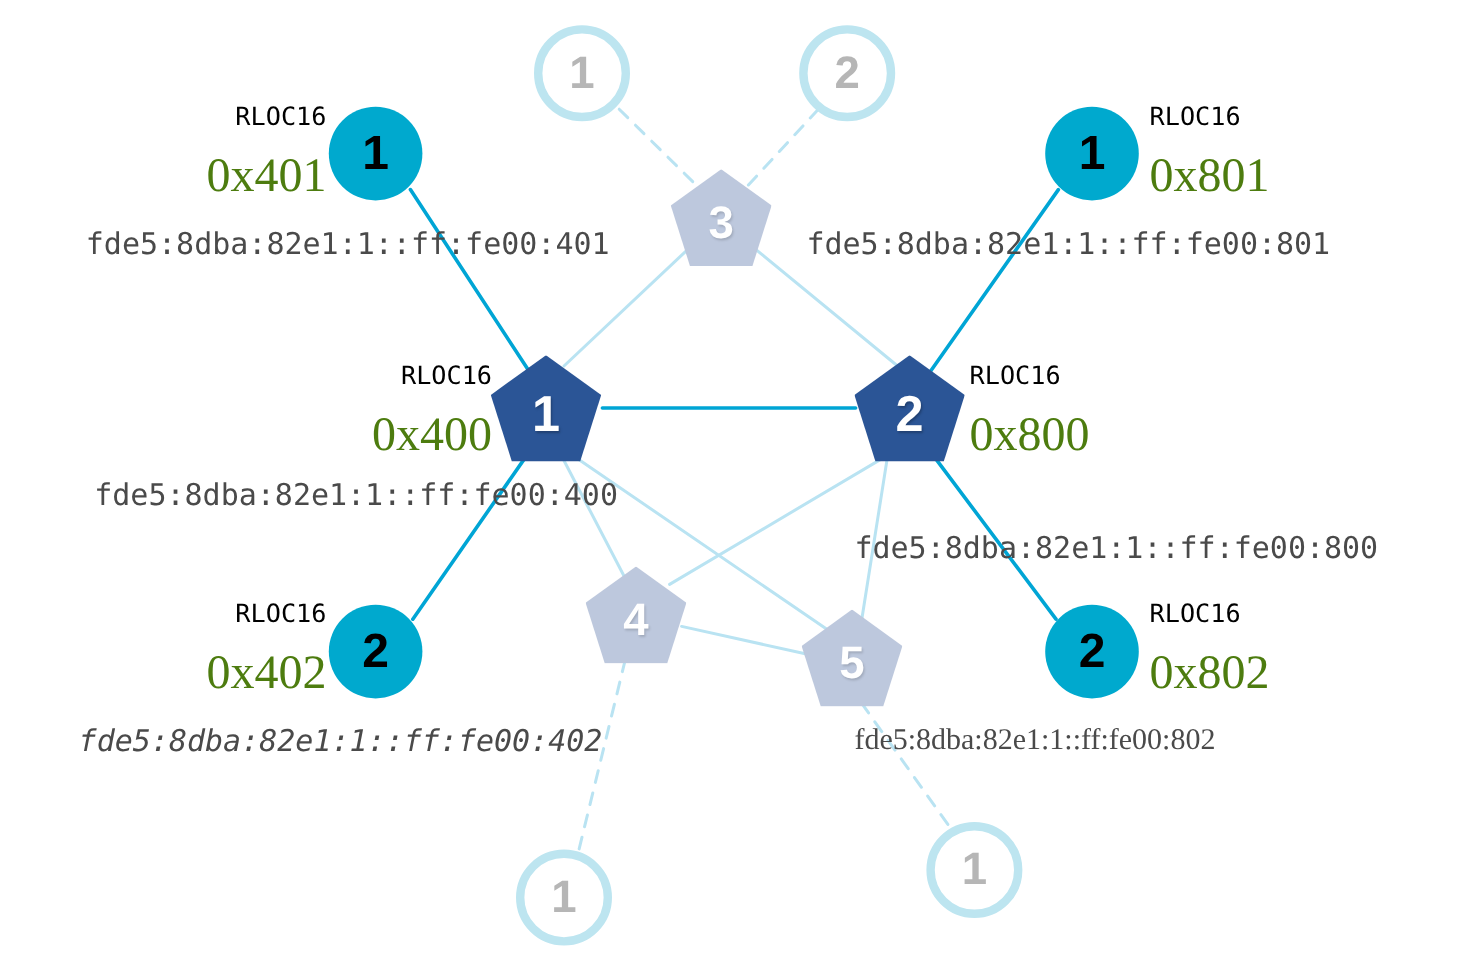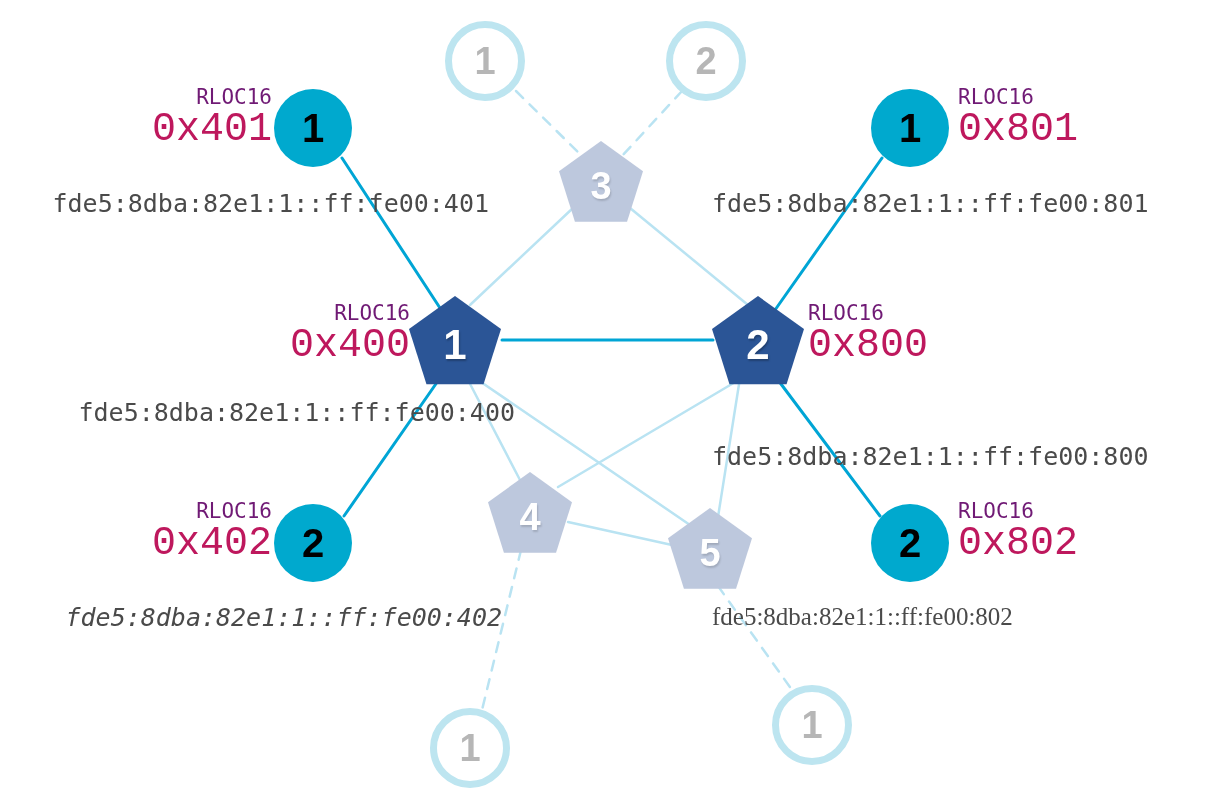--- a/index.html
+++ b/index.html
@@ -119,30 +119,30 @@
   .label-block {
     position: absolute;
     white-space: nowrap;
   }
   .label-block.right  { text-align: left; }
   .label-block.left   { text-align: right; transform: translateX(-100%); }
 
   .rloc-caption {
     font-family: "DejaVu Sans Mono", "Liberation Mono", monospace;
     font-size: 21px;
-    color: #701a75;
+    color: #000000;
     letter-spacing: 0px;
     line-height: 1.05;
   }
   .rloc-value {
-    font-family: Liberation Mono, monospace;
+    font-family: Liberation Serif, serif;
     font-size: 40px;
-    color: #be185d;
+    color: #4d7c0f;
     line-height: 1.05;
-    margin-top: 1px;
+    margin-top: 17px;
   }
   .ipv6 {
     position: absolute;
     white-space: nowrap;
     font-family: "DejaVu Sans Mono", "Liberation Mono", monospace;
     font-size: 25px;
     color: #4a4a4a;
   }
   .ipv6.left { transform: translateX(-100%); }
 </style>
@@ -224,31 +224,31 @@
       <div class="ipv6 left" style="left: 515px; top: 398px; text-align: right;">fde5:8dba:82e1:1::ff:fe00:400</div>
       <div class="label-block right" style="left: 808px; top: 302px;">
         <div class="rloc-caption">RLOC16</div>
         <div class="rloc-value">0x800</div>
       </div>
       <div class="ipv6 right" style="left: 712px; top: 398px; margin-top: 44px;">fde5:8dba:82e1:1::ff:fe00:800</div>
       <div class="label-block left" style="left: 272px; top: 86px;">
         <div class="rloc-caption">RLOC16</div>
         <div class="rloc-value">0x401</div>
       </div>
-      <div class="ipv6 left" style="left: 489px; top: 189px;">fde5:8dba:82e1:1::ff:fe00:401</div>
+      <div class="ipv6 left" style="left: 508px; top: 189px;">fde5:8dba:82e1:1::ff:fe00:401</div>
       <div class="label-block left" style="left: 272px; top: 500px;">
         <div class="rloc-caption">RLOC16</div>
         <div class="rloc-value">0x402</div>
       </div>
       <div class="ipv6 left" style="left: 502px; top: 603px; font-style: italic;">fde5:8dba:82e1:1::ff:fe00:402</div>
       <div class="label-block right" style="left: 958px; top: 86px;">
         <div class="rloc-caption">RLOC16</div>
         <div class="rloc-value">0x801</div>
       </div>
-      <div class="ipv6 right" style="left: 712px; top: 189px;">fde5:8dba:82e1:1::ff:fe00:801</div>
+      <div class="ipv6 right" style="left: 672px; top: 189px;">fde5:8dba:82e1:1::ff:fe00:801</div>
       <div class="label-block right" style="left: 958px; top: 500px;">
         <div class="rloc-caption">RLOC16</div>
         <div class="rloc-value">0x802</div>
       </div>
       <div class="ipv6 right" style="left: 712px; top: 603px; font-family: Liberation Serif, serif;">fde5:8dba:82e1:1::ff:fe00:802</div>
     </div>
 
 </div>
 
 </body></html>

